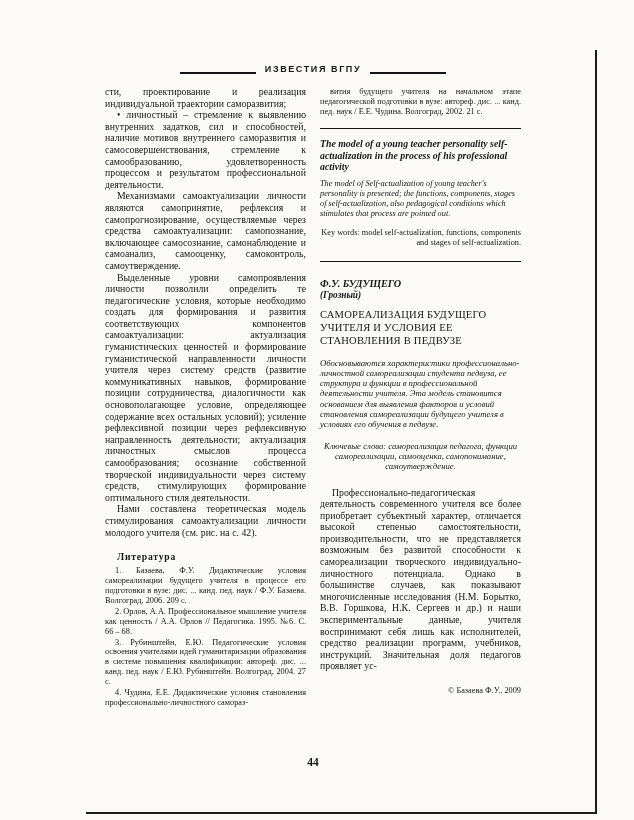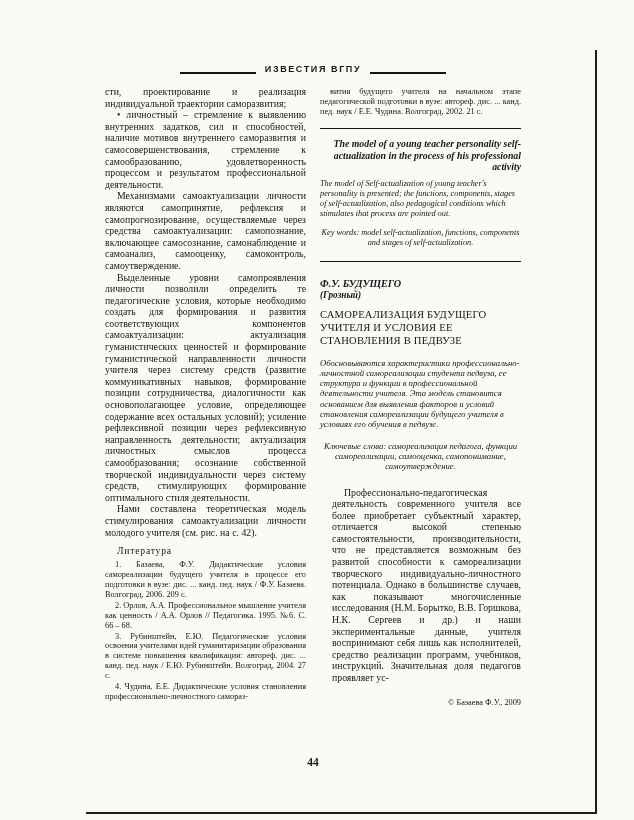--- a/index.html
+++ b/index.html
@@ -24,35 +24,35 @@
     font-weight: bold; font-size: 9px; letter-spacing: 1.6px; white-space: nowrap; }
 
   
   .cols { position: absolute; left: 105px; top: 86px; width: 416px; display: flex; gap: 14px; }
   .col { width: 201px; }
 
   p { margin: 0; }
   .bp { font-size: 9.8px; line-height: 11.6px; text-align: justify; text-indent: 12px; }
   .ni { text-indent: 0; }
   .ref { font-size: 8.3px; line-height: 9.9px; text-align: justify; text-indent: 10px; margin-top: 1px; }
-  .lit { font-weight: normal; font-size: 9.6px; letter-spacing: 0.8px; margin: 7px 0 4px; text-indent: 12px; }
+  .lit { font-weight: bold; font-size: 9.6px; letter-spacing: 0.8px; margin: 13px 0 4px; text-indent: 12px; }
 
   .rule { height: 1.4px; background: #141414; margin: 11px 0 9px; }
   .rule2 { margin: 13px 0 16px; }
 
-  .eng-title { font-weight: bold; font-style: italic; font-size: 9.8px; line-height: 11.4px; text-align: right; }
+  .eng-title { font-weight: bold; font-style: italic; font-size: 9.8px; line-height: 11.4px; text-align: left; }
   .eng-abs { font-style: italic; font-size: 8.3px; line-height: 9.9px; text-align: left; margin-top: 7px; }
-  .eng-kw { font-style: italic; font-size: 8.3px; line-height: 9.9px; text-align: center; margin-top: 9px; }
+  .eng-kw { font-size: 8.3px; line-height: 9.9px; text-align: right; margin-top: 9px; }
 
   .author { font-weight: bold; font-style: italic; font-size: 10.2px; line-height: 12px; }
   .loc { font-weight: bold; font-style: italic; font-size: 9.3px; line-height: 11px; }
   .art-title { font-weight: normal; font-size: 10.6px; line-height: 12.8px; margin: 8px 0 0; letter-spacing: 0.2px; }
   .ru-abs { font-style: italic; font-size: 8.7px; line-height: 10.3px; text-align: left; margin-top: 10px; }
   .ru-kw { font-style: italic; font-size: 8.7px; line-height: 10.3px; text-align: center; margin-top: 11px; }
-  .body-start { margin-top: 15px; margin-left: 12px; }
+  .body-start { margin-top: 15px; }
 
   .copyright { font-size: 8.3px; text-align: right; margin-top: 14px; }
 
   .page-number { position: absolute; left: 105px; top: 756px; width: 416px;
     text-align: center; font-weight: bold; font-size: 11.5px; }
 </style>
 </head>
 <body>
 
 <div class="page">

